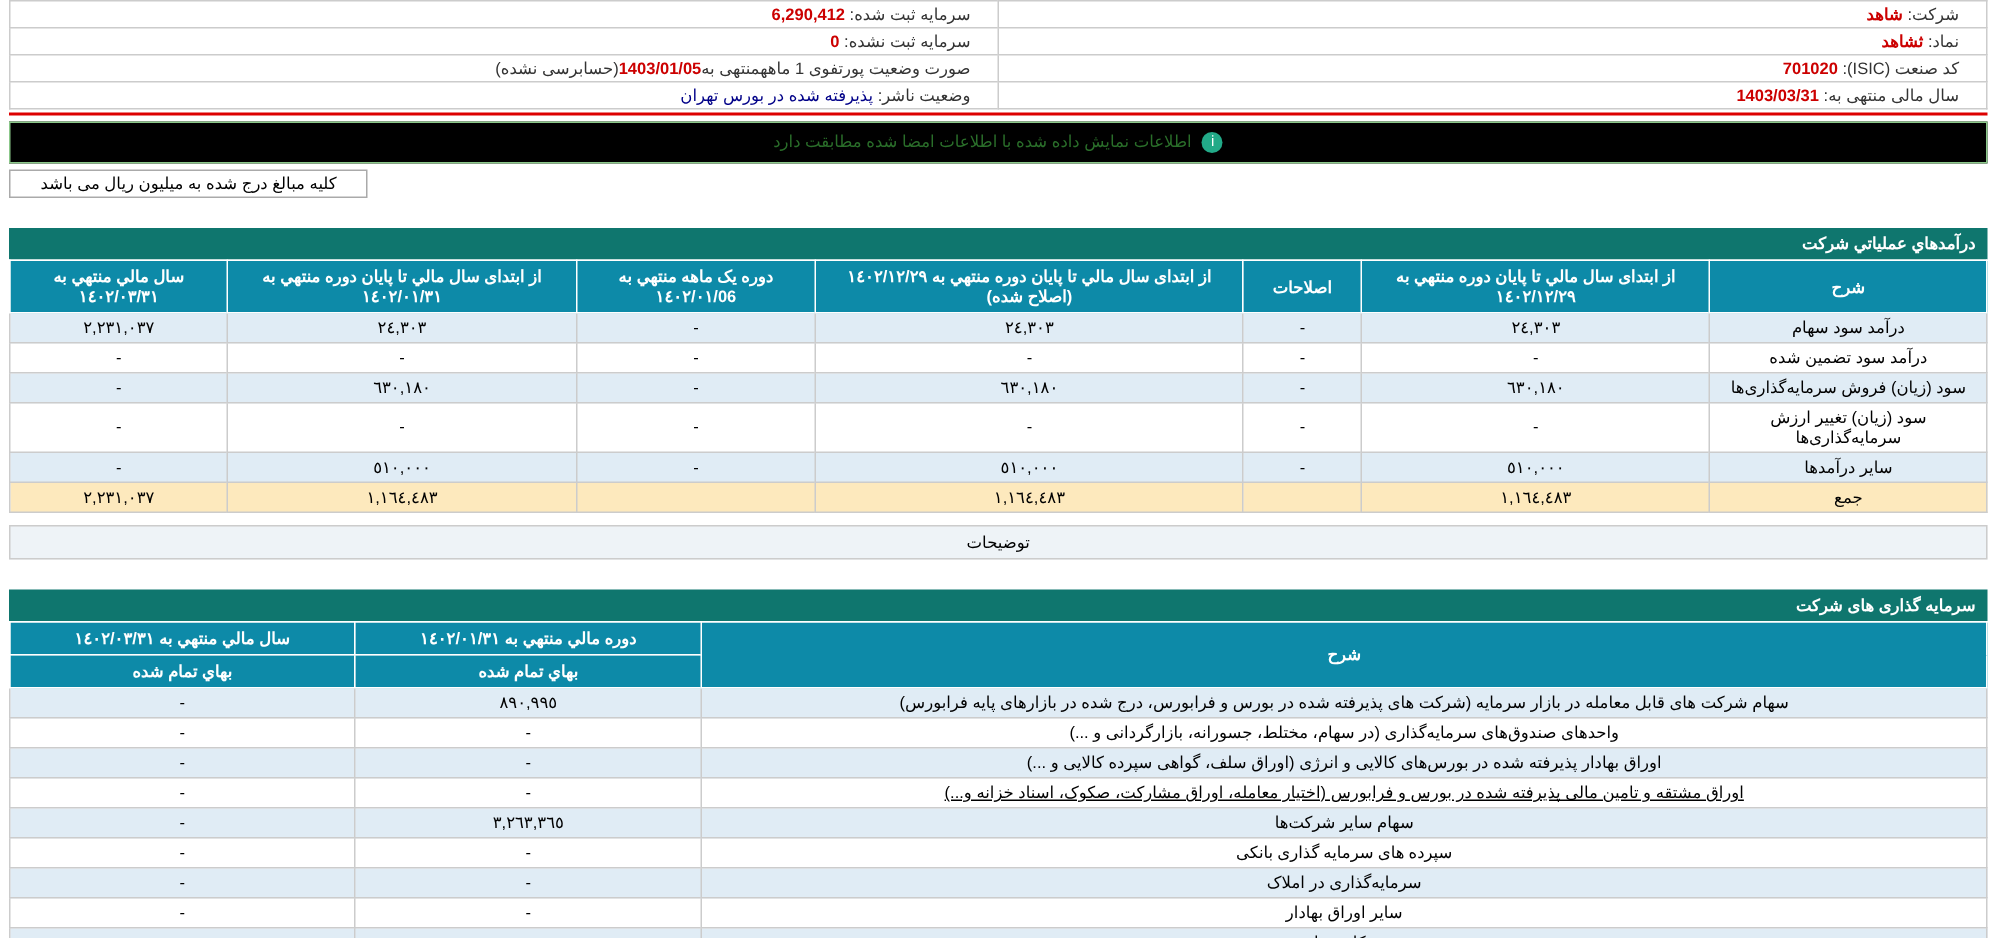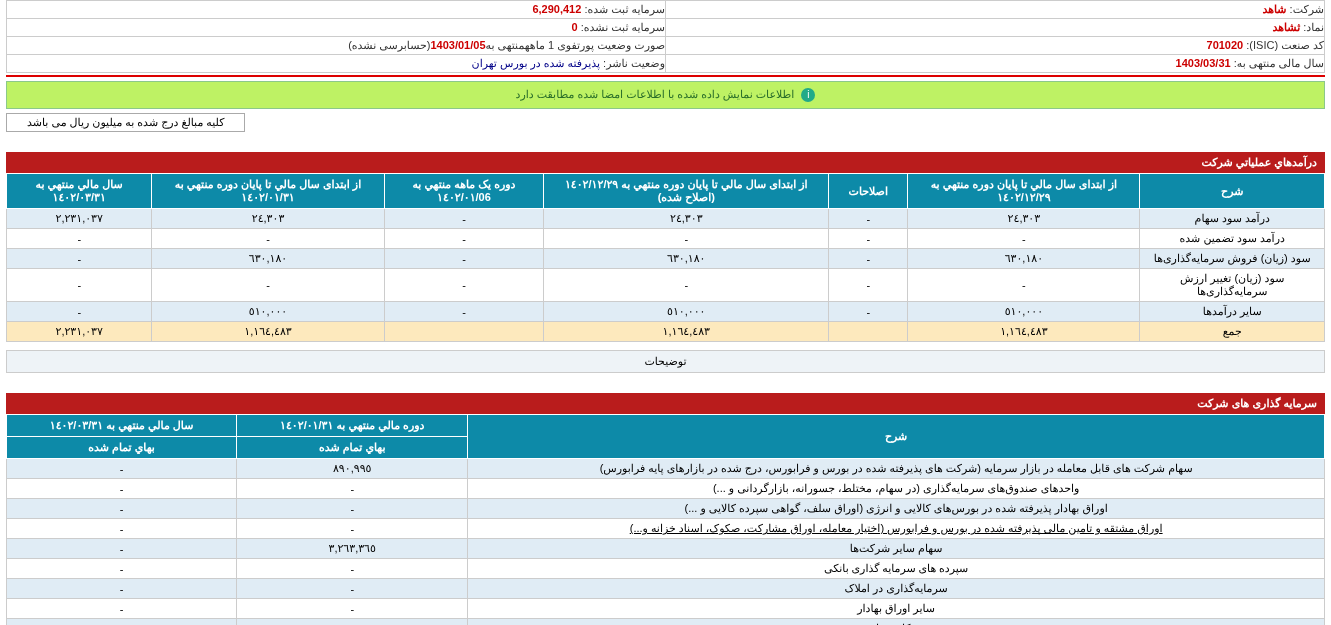--- a/index.html
+++ b/index.html
@@ -1,26 +1,26 @@
 <!DOCTYPE html>
 <html dir="rtl" lang="fa"><head>
 <meta charset="utf-8">
 <style>
 * { box-sizing: border-box; margin: 0; padding: 0; }
 body { font-family: Tahoma, Arial, sans-serif; font-size: 11px; background: #fff; direction: rtl; }
 .info-table { width: 100%; border-collapse: collapse; margin-bottom: 2px; }
-.info-table td { border: 1px solid #ccc; padding: 2px 0; font-size: 11px; height: 18px; }
+.info-table td { border: 1px solid #ccc; padding: 2px 18px; font-size: 11px; height: 18px; }
 .info-table .label { color: #333; text-align: right; }
 .info-table .value-red { color: #c00; font-weight: bold; }
 .info-table .value-blue { color: #008; }
 .red-line { height: 2px; background: #d00; margin: 2px 0; }
-.green-bar { background: #bef264; border: 1px solid #8bc88a; padding: 6px 10px; text-align: center; color: #2a6e2a; font-size: 11px; margin: 4px 0; position: relative; }
+.green-bar { background: #000000; border: 1px solid #8bc88a; padding: 6px 10px; text-align: center; color: #2a6e2a; font-size: 11px; margin: 4px 0; position: relative; }
 .green-bar .info-icon { display: inline-block; width: 14px; height: 14px; background: #2a8; border-radius: 50%; color: #fff; text-align: center; line-height: 14px; font-size: 10px; margin-left: 4px; vertical-align: middle; }
 .currency-note { border: 1px solid #aaa; padding: 2px 20px; font-size: 11px; display: inline-block; float: left; min-width: 180px; text-align: center; }
-.section-header { background: #b91c1c; color: #fff; padding: 4px 8px; font-size: 11px; font-weight: bold; margin-top: 20px; clear: both; }
+.section-header { background: #0f766e; color: #fff; padding: 4px 8px; font-size: 11px; font-weight: bold; margin-top: 20px; clear: both; }
 .data-table { width: 100%; border-collapse: collapse; }
 .data-table th { background: #0d8aa8; color: #fff; padding: 4px 6px; font-size: 11px; font-weight: bold; border: 1px solid #fff; text-align: center; }
 .data-table td { border: 1px solid #ccc; padding: 3px 6px; font-size: 11px; text-align: center; height: 18px; }
 .data-table tr.row-white td { background: #fff; }
 .data-table tr.row-blue td { background: #e0ecf5; }
 .data-table tr.row-yellow td { background: #fde9bd; }
 .data-table td.desc { text-align: center; }
 .notes-bar { background: #eef3f7; border: 1px solid #ccc; padding: 4px 8px; font-size: 11px; text-align: center; margin-top: 8px; }
 .wrap { padding: 0 6px; }
 </style>

